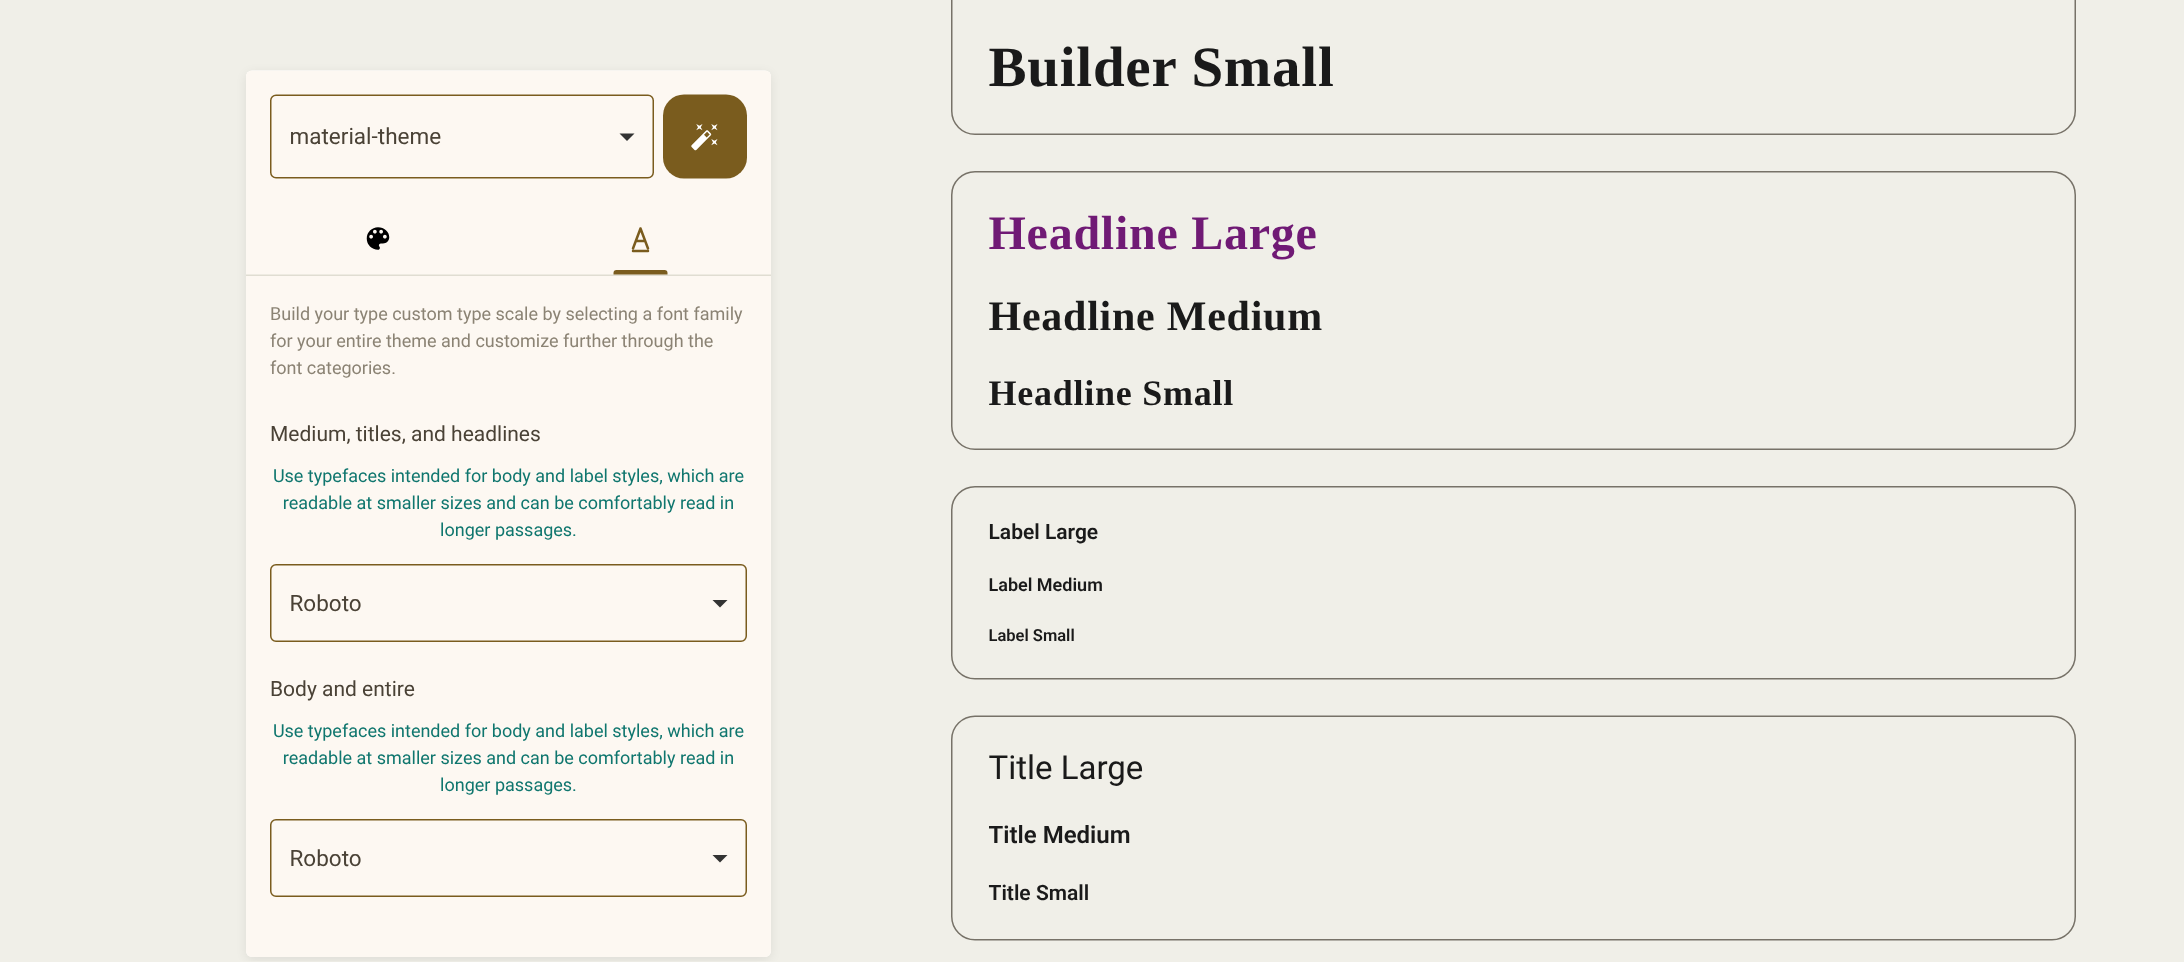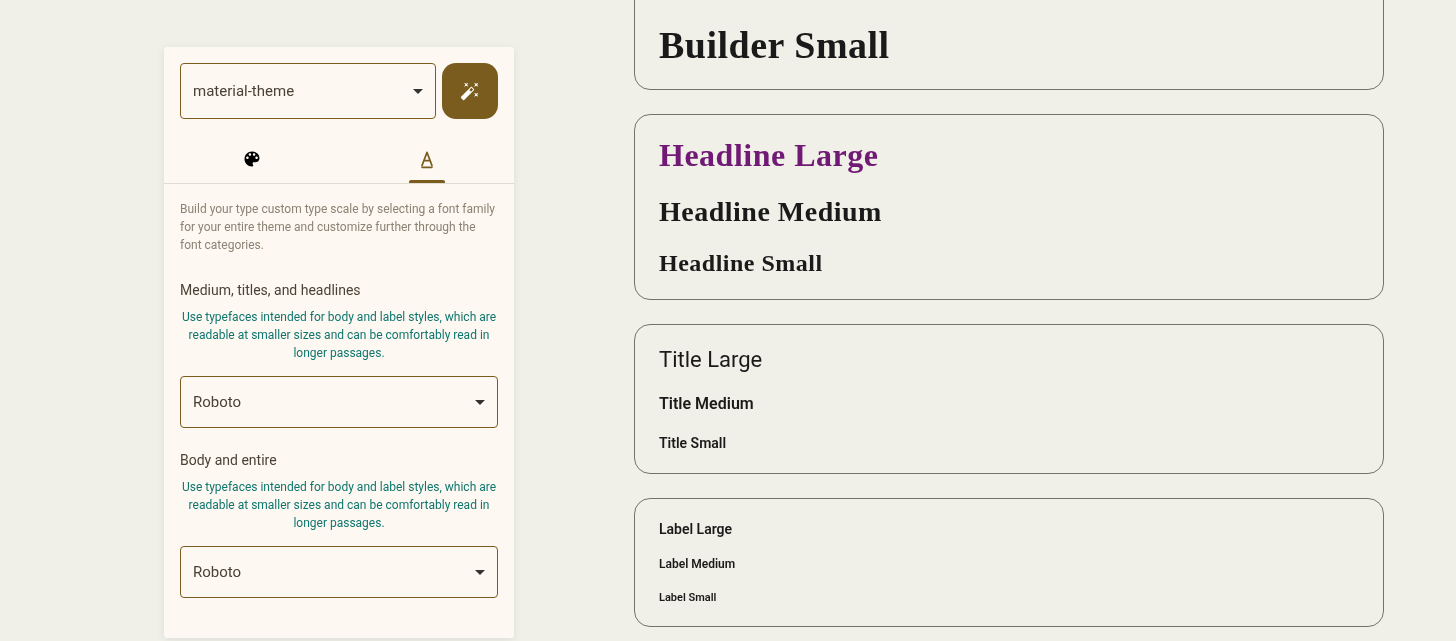--- a/index.html
+++ b/index.html
@@ -287,23 +287,23 @@
     <div class="display-small">Builder Small</div>
   </div>
 
   <div class="preview-card">
     <div class="headline-large">Headline Large</div>
     <div class="headline-medium">Headline Medium</div>
     <div class="headline-small">Headline Small</div>
   </div>
 
   <div class="preview-card">
+    <div class="label-large">Label Large</div>
+    <div class="label-medium">Label Medium</div>
+    <div class="label-small">Label Small</div>
+  </div>
+
+  <div class="preview-card">
     <div class="title-large">Title Large</div>
     <div class="title-medium">Title Medium</div>
     <div class="title-small">Title Small</div>
   </div>
-
-  <div class="preview-card">
-    <div class="label-large">Label Large</div>
-    <div class="label-medium">Label Medium</div>
-    <div class="label-small">Label Small</div>
-  </div>
 </div>
 
 </body></html>

